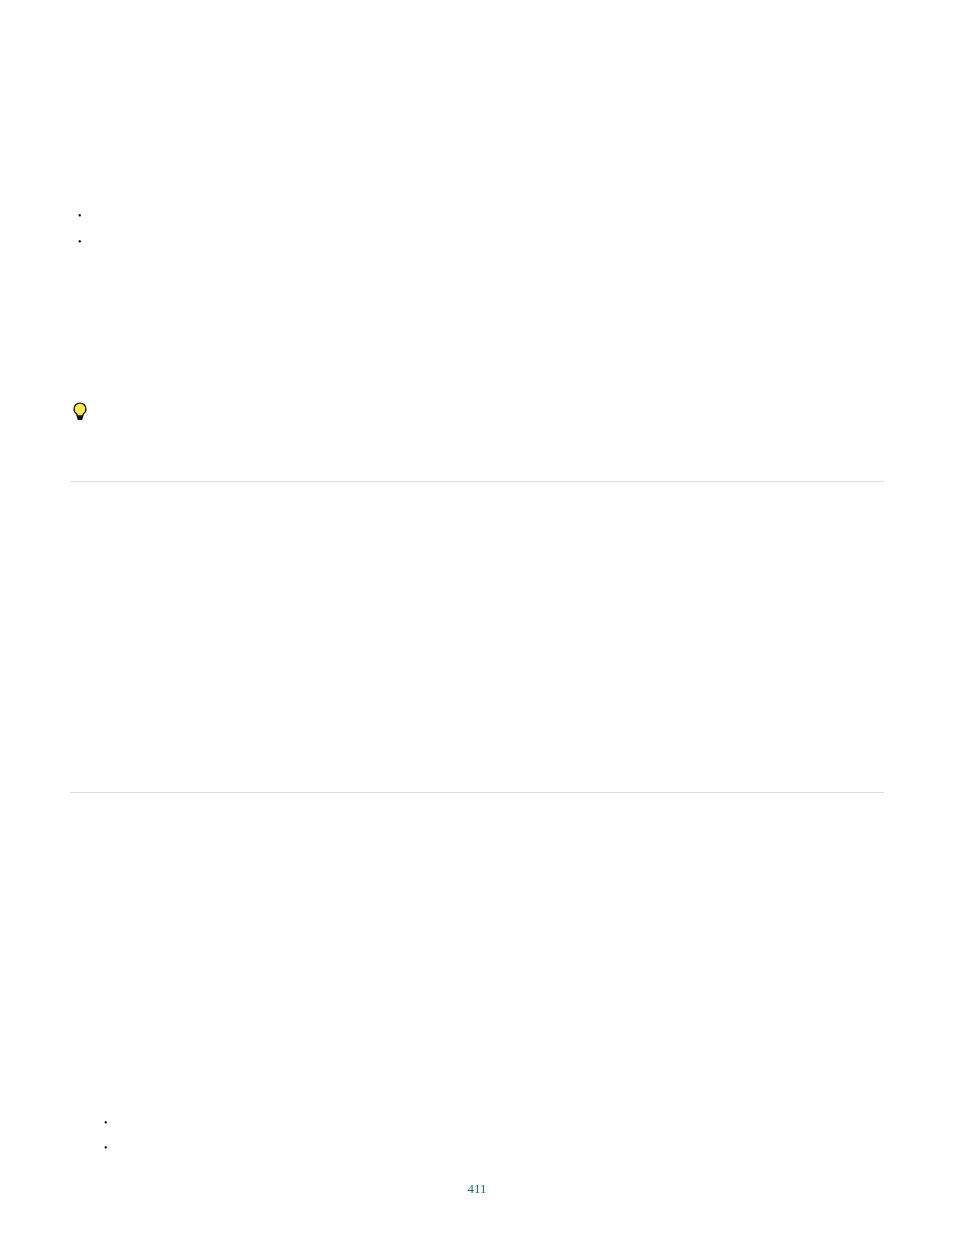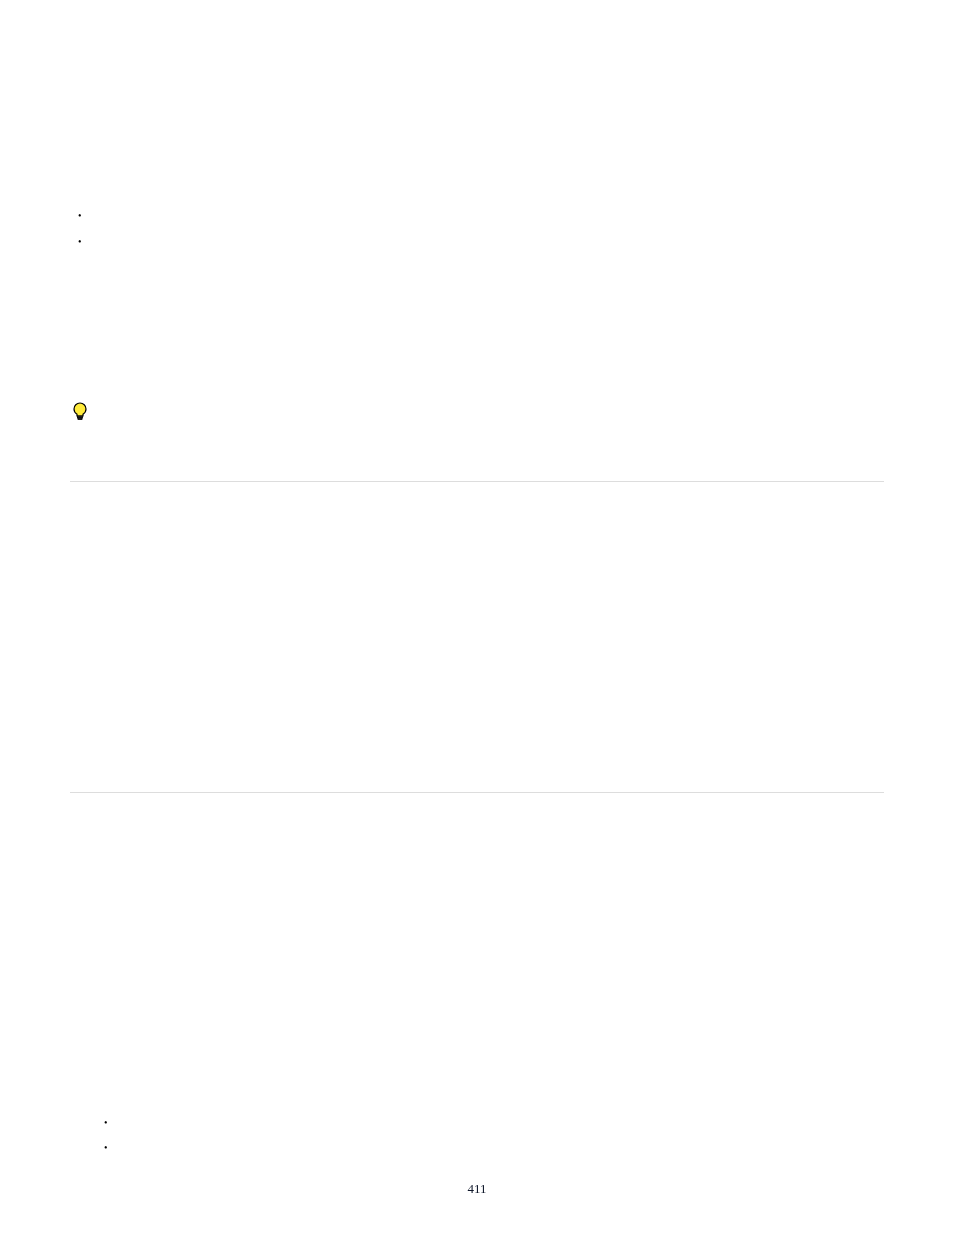--- a/index.html
+++ b/index.html
@@ -70,21 +70,21 @@
       top: 0;
       font-size: 10px;
       color: #000;
     }
     .page-number {
       position: absolute;
       bottom: 38px;
       left: 50%;
       transform: translateX(-50%);
       font-size: 13px;
-      color: #0f172a;
+      color: #0f766e;
       font-family: Georgia, serif;
     }
   </style>
 </head>
 <body>
 
 <div class="page">
 
   <ul class="top-bullets">
     <li><span></span></li>

